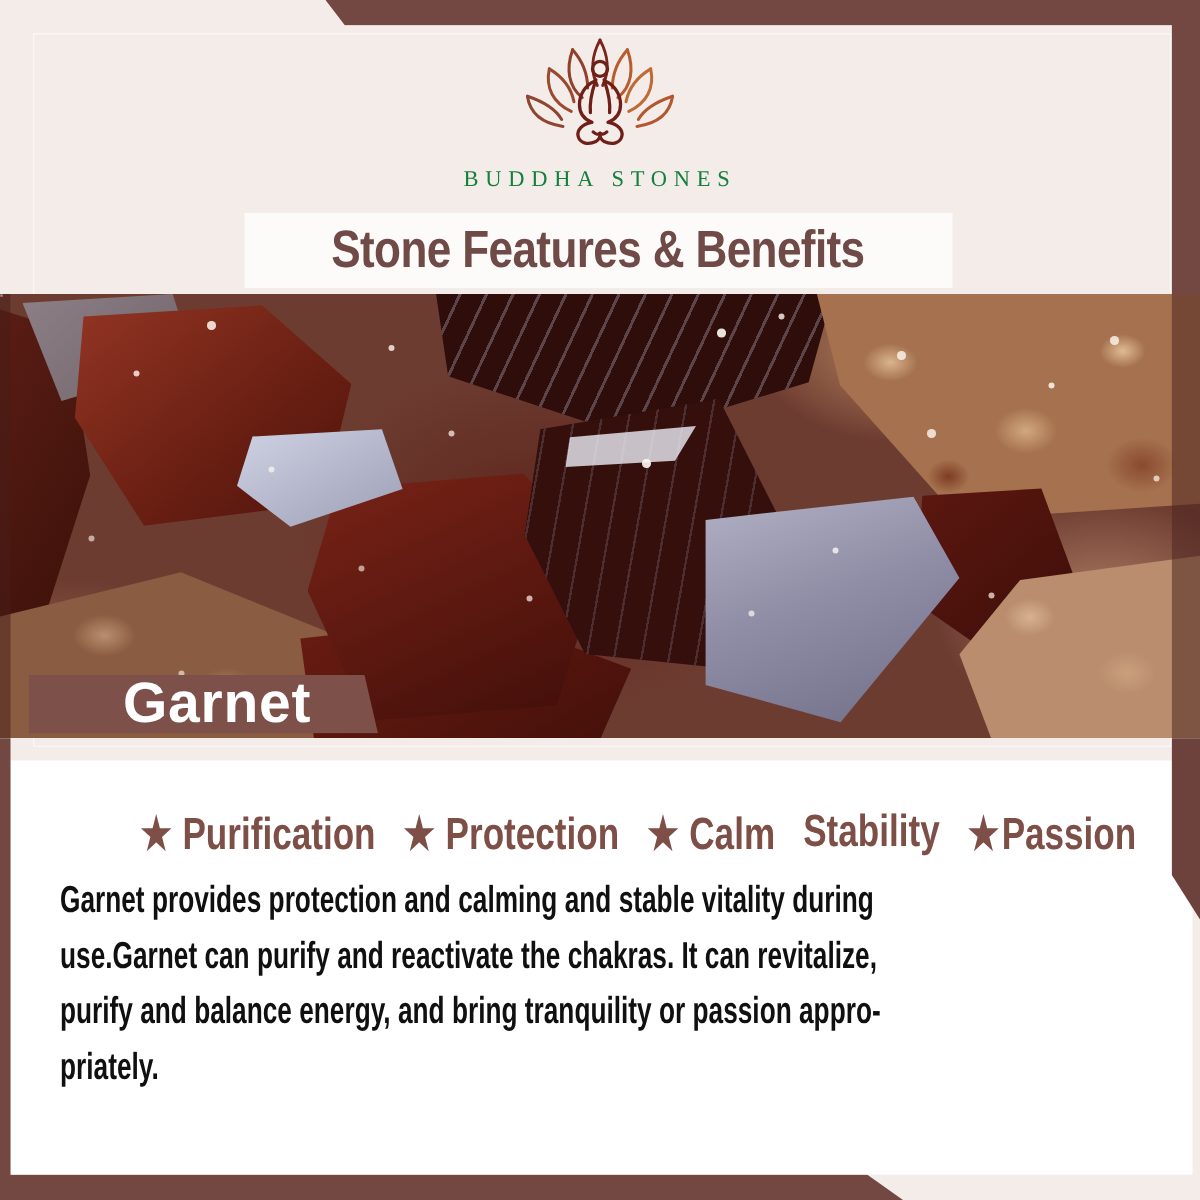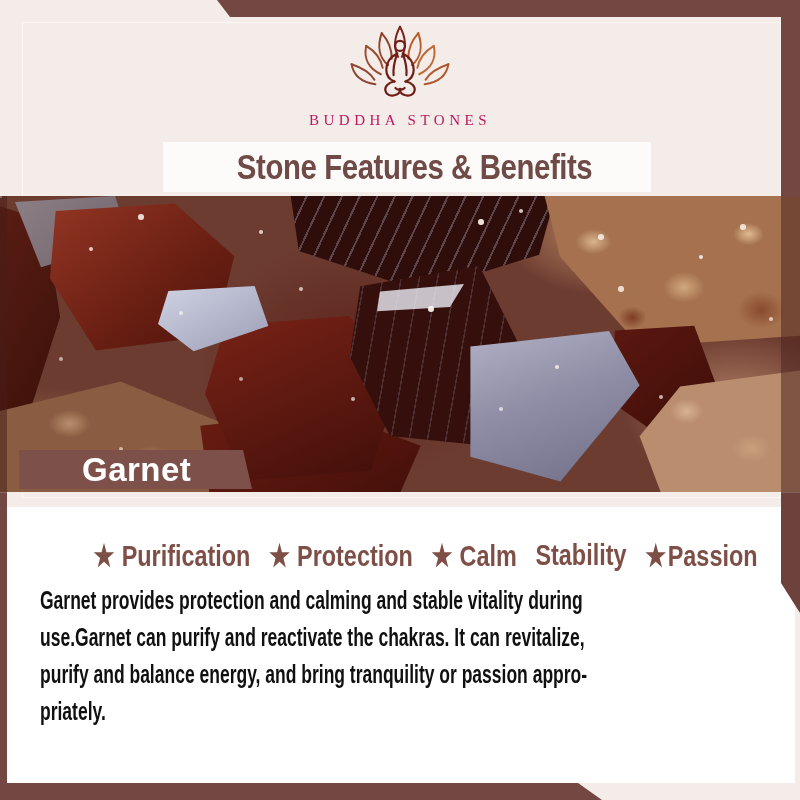--- a/index.html
+++ b/index.html
@@ -16,25 +16,25 @@
     background:linear-gradient(180deg,rgba(70,28,22,0.5) 0px,rgba(70,28,22,0.5) 296px,#734842 297px,#734842 604px);z-index:6;}
   .bottom-band{position:absolute;left:0;top:783px;width:610px;height:17px;background:#734842;
     clip-path:polygon(0 0,578px 0,602px 17px,0 17px);z-index:7;}
   .inner-panel{position:absolute;left:22px;top:22px;width:757px;height:474px;
     border:1px solid rgba(255,255,255,0.5);pointer-events:none;}
 
   
   .logo-wrap{position:absolute;top:24px;left:0;width:800px;text-align:center;}
   .logo-wrap svg{display:inline-block;}
   .brand-name{position:absolute;top:112px;left:0;width:800px;text-align:center;
-    font-family:"Liberation Serif",serif;font-size:15px;letter-spacing:4.5px;color:#be185d;}
+    font-family:"Liberation Serif",serif;font-size:15px;letter-spacing:4.5px;color:#15803d;}
 
   
   .title-strip{position:absolute;left:163px;top:142px;width:472px;height:50px;background:#fdfbf9;
-    display:flex;align-items:center;justify-content:center;padding-left:16px;}
+    display:flex;align-items:center;justify-content:center;}
   .title-strip .title{font-size:35px;font-weight:700;color:#6f4a46;white-space:nowrap;
     transform:scaleX(0.84);transform-origin:center;letter-spacing:-0.5px;}
 
   
   .photo{position:absolute;left:0;top:196px;width:800px;height:296px;overflow:hidden;z-index:1;
     background:
       radial-gradient(140px 90px at 75% 12%,#b5835e 0%,rgba(181,131,94,0) 70%),
       radial-gradient(160px 110px at 92% 72%,#b08066 0%,rgba(176,128,102,0) 70%),
       radial-gradient(150px 100px at 6% 88%,#96684c 0%,rgba(150,104,76,0) 70%),
       radial-gradient(220px 160px at 45% 55%,#5d241b 0%,rgba(93,36,27,0) 75%),
@@ -91,21 +91,21 @@
       180px 116px 0 1px rgba(255,246,240,0.7),620px 92px 0 2px rgba(255,246,240,0.8),
       660px 200px 0 1px rgba(255,246,240,0.7),300px 92px 0 1px rgba(255,246,240,0.7),
       430px 112px 0 2px rgba(255,250,245,0.9),556px 170px 0 1px rgba(255,246,240,0.8),
       120px 252px 0 1px rgba(255,246,240,0.6),352px 202px 0 1px rgba(255,246,240,0.7),
       770px 122px 0 1px rgba(255,246,240,0.7),240px 182px 0 1px rgba(255,246,240,0.6),
       60px 162px 0 1px rgba(255,246,240,0.6),500px 212px 0 1px rgba(255,246,240,0.7);}
 
   
   .name-banner{position:absolute;left:19px;top:450px;width:233px;height:39px;background:#7d514a;z-index:5;
     clip-path:polygon(0 0,224px 0,233px 39px,0 39px);display:flex;align-items:center;}
-  .name-banner .stone-name{padding-left:63px;color:#ffffff;font-size:33px;font-weight:700;letter-spacing:0.5px;}
+  .name-banner .stone-name{padding-left:63px;color:#ffffff;font-size:38px;font-weight:700;letter-spacing:0.5px;}
 
   
   .content-box{position:absolute;left:7px;top:507px;width:788px;height:276px;background:#ffffff;z-index:2;}
 
   .features-row{position:absolute;left:0;top:538px;width:800px;text-align:center;z-index:3;}
   .features-inner{display:inline-flex;gap:24px;white-space:nowrap;transform:scaleX(0.78);transform-origin:center;
     font-size:30px;font-weight:700;color:#7d4f47;}
   .feat{display:inline-flex;gap:9px;align-items:baseline;}
   .feat.tight{gap:2px;}
   .feat .star:empty{display:none;}

